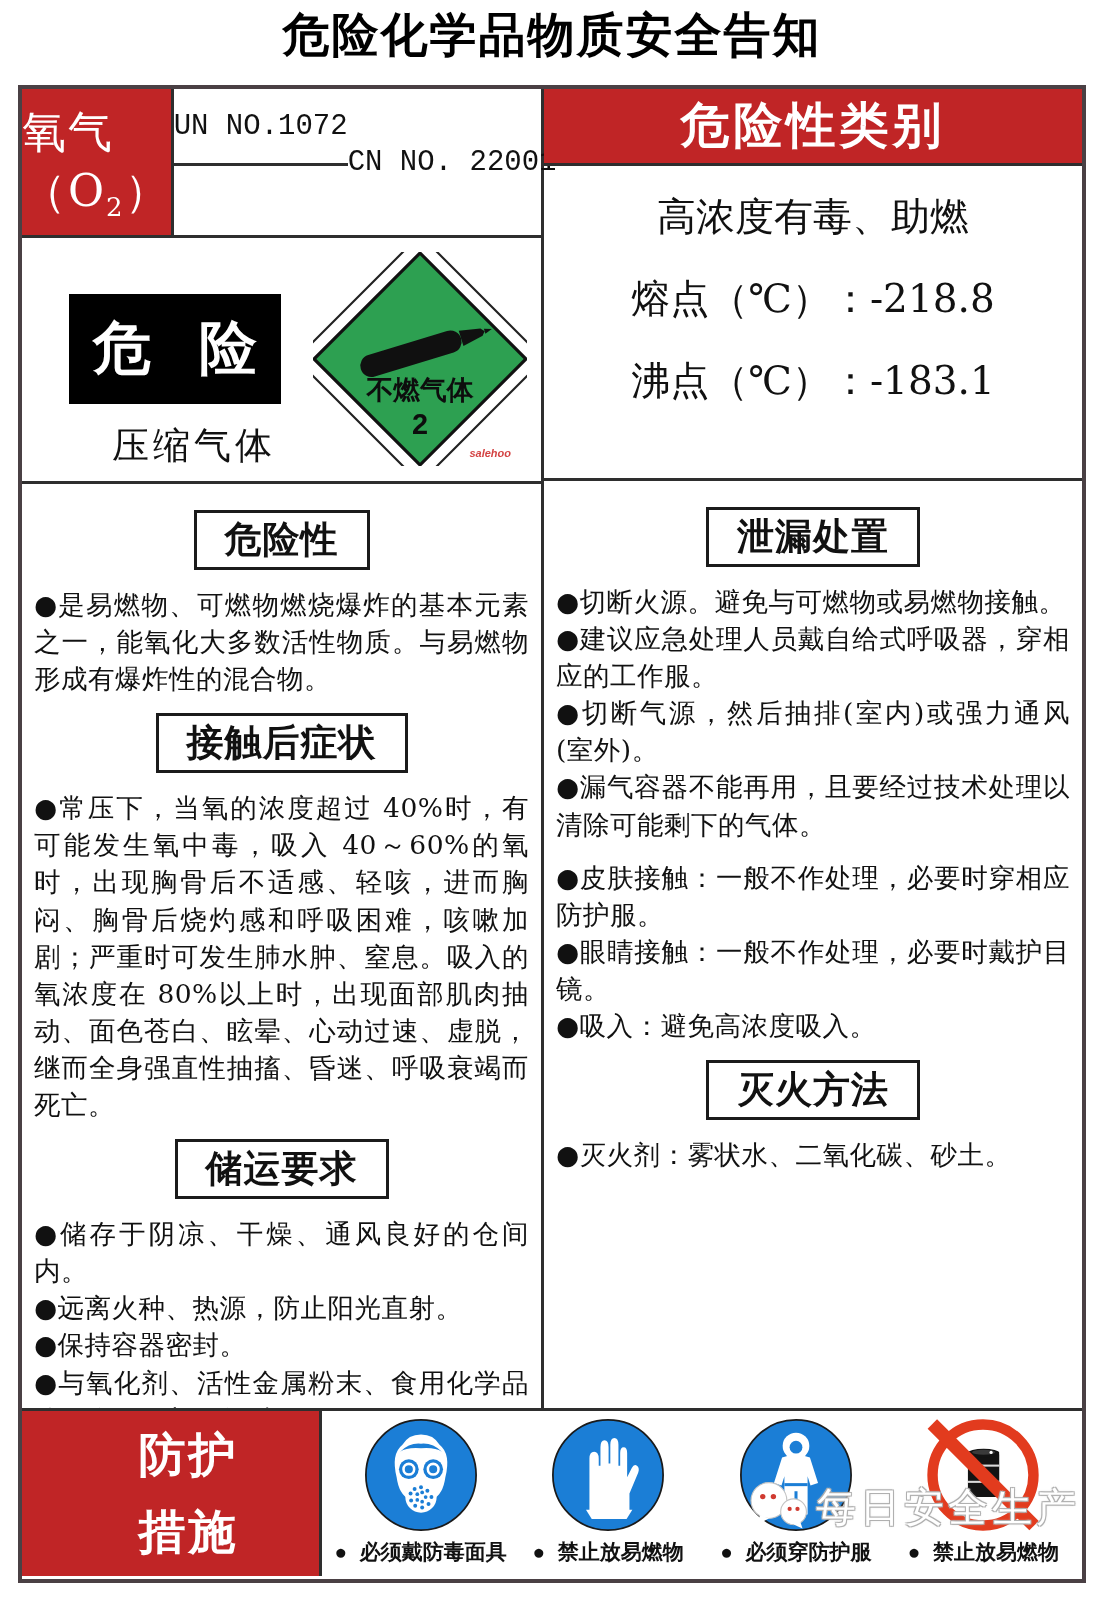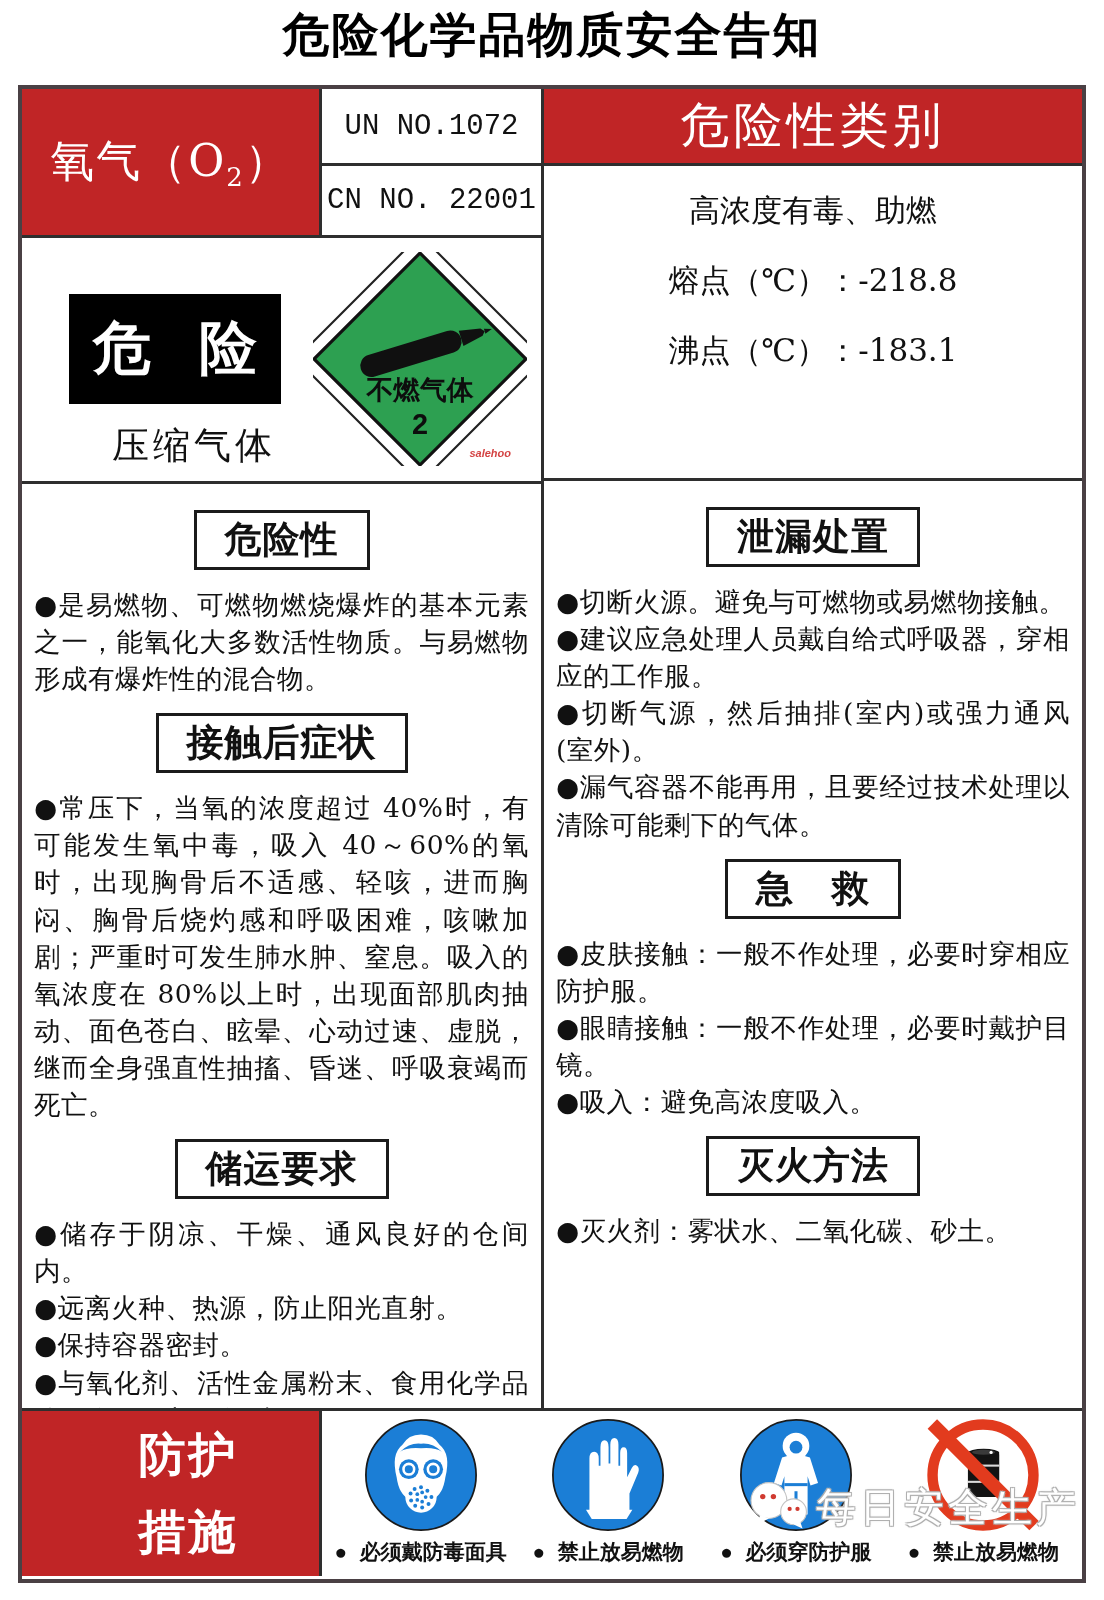--- a/index.html
+++ b/index.html
@@ -23,21 +23,21 @@
   .col-right { flex:1; display:flex; flex-direction:column; }
 
   
   .row-head { height:149px; border-bottom:3px solid var(--border-mid); display:flex; }
   .name-cell {
     width:300px; border-right:3px solid var(--border-mid); background:var(--red);
     color:#fff; display:flex; align-items:center; justify-content:center;
     font-size:44px; letter-spacing:2px;
   }
   .name-cell sub { font-size:26px; }
-  .id-cells { flex:1; display:flex; flex-direction:column; }
+  .id-cells { flex:1; display:flex; flex-direction:row; }
   .id-cell {
     display:flex; align-items:center; justify-content:center;
     font-family:"Liberation Mono", monospace; font-size:29px; letter-spacing:0px; white-space:nowrap;
   }
   .id-un { height:77px; border-bottom:3px solid var(--border-mid); }
   .id-cn { flex:1; }
 
   
   .row-danger { height:246px; border-bottom:3px solid var(--border-mid); position:relative; }
   .danger-box {
@@ -49,26 +49,26 @@
   .diamond-wrap { position:absolute; right:14px; top:14px; width:214px; height:214px; }
   .mini-mark {
     position:absolute; right:30px; bottom:22px; font-size:11px; font-weight:bold;
     color:#c22; font-family:"Liberation Sans", sans-serif; opacity:.85;font-style:italic;
   }
 
   
   .class-banner {
     height:77px; border-bottom:3px solid var(--border-mid); background:var(--red);
     color:#fff; display:flex; align-items:center; justify-content:center;
-    font-family:"Liberation Sans", sans-serif; font-weight:400; font-size:49px; letter-spacing:4px;
+    font-family:"Liberation Sans", sans-serif; font-weight:700; font-size:49px; letter-spacing:4px;
   }
   .props {
     height:315px; border-bottom:3px solid var(--border-mid);
     display:flex; flex-direction:column; align-items:center;
-    padding-top:24px; gap:28px; font-size:31px;
+    padding-top:24px; gap:28px; font-size:39px;
   }
 
   
   .sections { flex:1; padding:26px 12px 0 12px; overflow:hidden; }
   .sec { margin-bottom:16px; }
   .sec-title {
     width:fit-content; margin:0 auto 16px auto; border:3px solid #1b1b1b; background:#fff;
     padding:2px 28px; font-family:"Liberation Sans", sans-serif; font-weight:800; font-size:37px;
     letter-spacing:1px;
   }
@@ -172,21 +172,20 @@
 
       <div class="sections">
         <div class="sec">
           <div class="sec-title">泄漏处置</div>
           <p class="body-text">●切断火源。避免与可燃物或易燃物接触。</p>
           <p class="body-text">●建议应急处理人员戴自给式呼吸器，穿相应的工作服。</p>
           <p class="body-text">●切断气源，然后抽排(室内)或强力通风(室外)。</p>
           <p class="body-text">●漏气容器不能再用，且要经过技术处理以清除可能剩下的气体。</p>
         </div>
         <div class="sec">
-          <div class="sec-title">急　救</div>
           <p class="body-text">●皮肤接触：一般不作处理，必要时穿相应防护服。</p>
           <p class="body-text">●眼睛接触：一般不作处理，必要时戴护目镜。</p>
           <p class="body-text">●吸入：避免高浓度吸入。</p>
         </div>
         <div class="sec">
           <div class="sec-title">灭火方法</div>
           <p class="body-text">●灭火剂：雾状水、二氧化碳、砂土。</p>
         </div>
       </div>
     </div>

